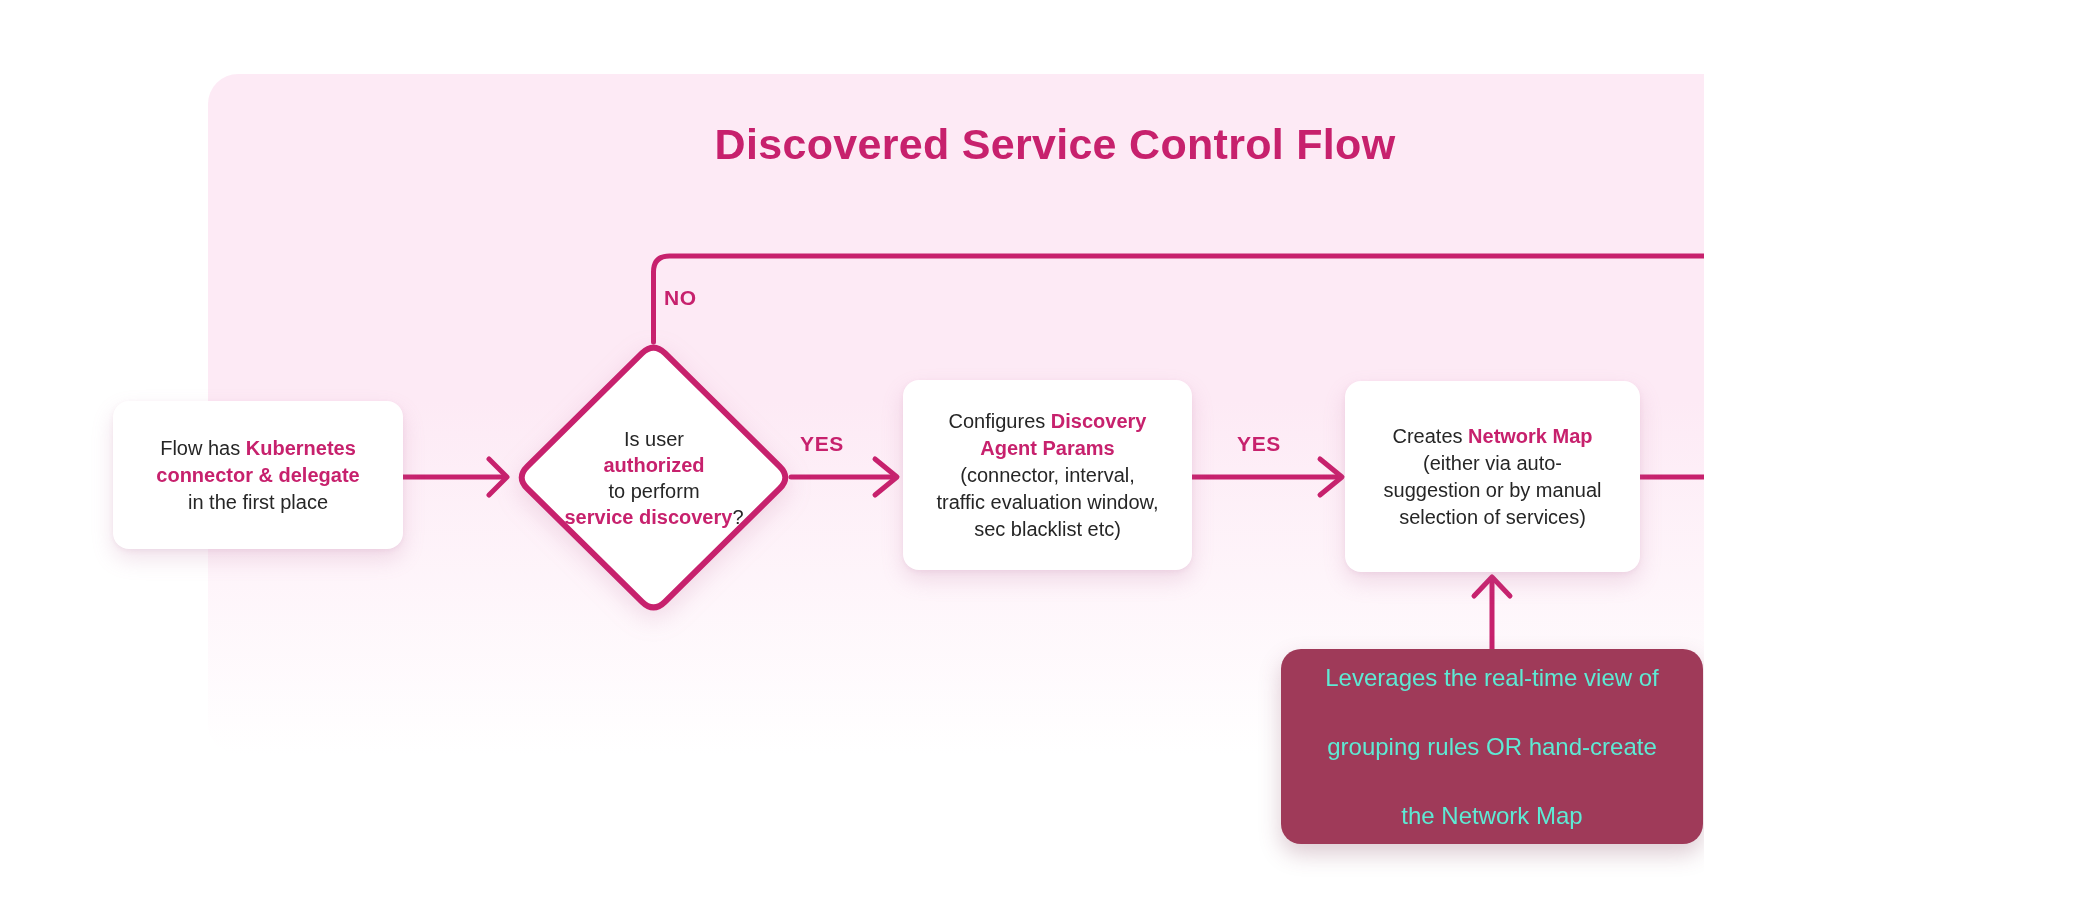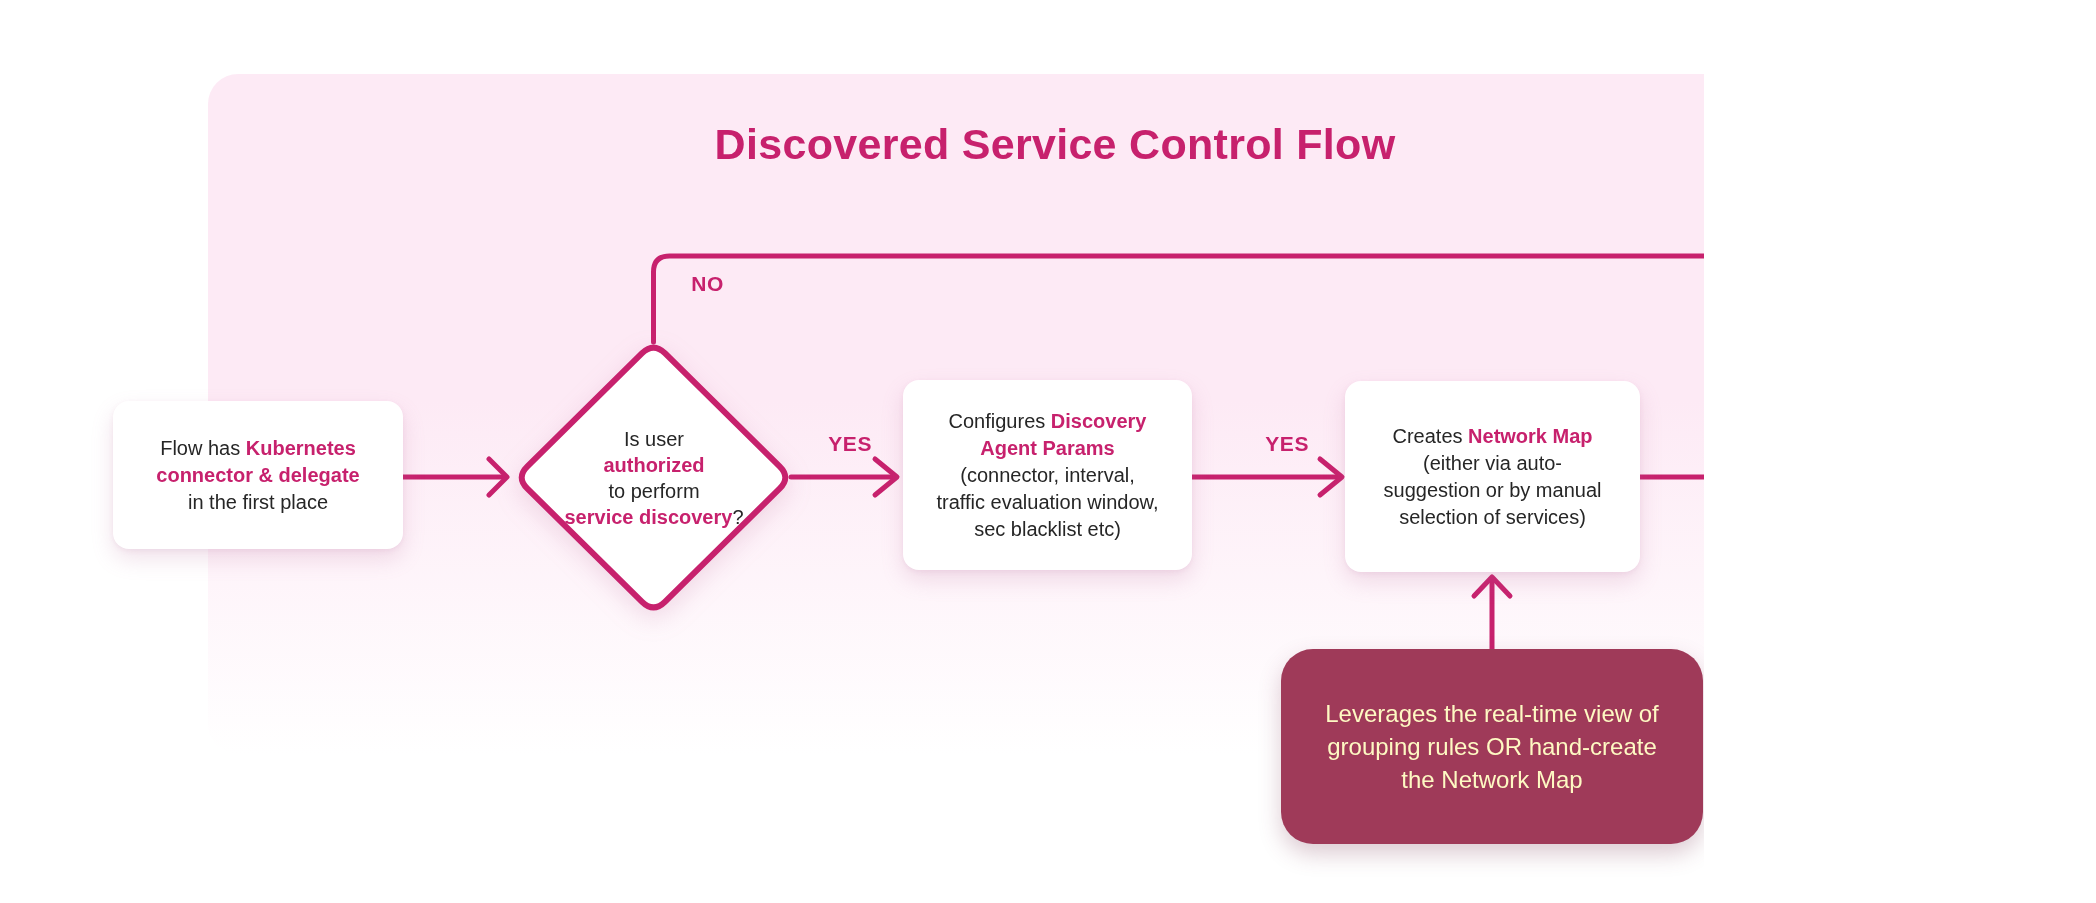--- a/index.html
+++ b/index.html
@@ -34,31 +34,32 @@
   .node-map{left:1345px;top:381px;width:295px;height:191px;}
   .node-end{left:1755px;top:411px;width:227px;height:132px;font-size:28px;font-weight:700;color:var(--accent,#c7216d);letter-spacing:.5px;}
   .decision-text{
     position:absolute;left:549px;top:398px;width:210px;height:160px;
     display:flex;flex-direction:column;align-items:center;justify-content:center;
     text-align:center;color:var(--node-text,#262626);font-size:20px;line-height:26px;
   }
   .decision-text .nline{white-space:nowrap;}
   .edge-label{
     position:absolute;font-size:21px;font-weight:700;letter-spacing:.6px;
-    color:var(--accent,#c7216d);text-align:right;
+    color:var(--accent,#c7216d);text-align:center;
   }
   .label-yes-1{left:772px;top:432px;width:100px;}
   .label-yes-2{left:1209px;top:432px;width:100px;}
-  .label-no{left:664px;top:272px;width:60px;text-align:right;}
+  .label-no{left:664px;top:286px;width:60px;text-align:left;}
   .note{
-    position:absolute;left:1281px;top:649px;width:422px;height:195px;border-radius:32px;
-    background:var(--note-maroon,#9f3a59);color:#fef9c3;
+    position:absolute;left:1281px;top:649px;width:422px;height:195px;border-radius:20px;
+    background:var(--note-maroon,#9f3a59);color:#5eead4;
     display:flex;flex-direction:column;align-items:center;justify-content:center;
     text-align:center;font-size:24px;line-height:33px;
     box-shadow:0 10px 22px rgba(120,50,80,0.25);
+    gap:36px;
   }
   .note .nline{white-space:nowrap;}
 </style>
 </head>
 <body>
 
 <div class="canvas">
 
   <div class="panel"></div>
 

